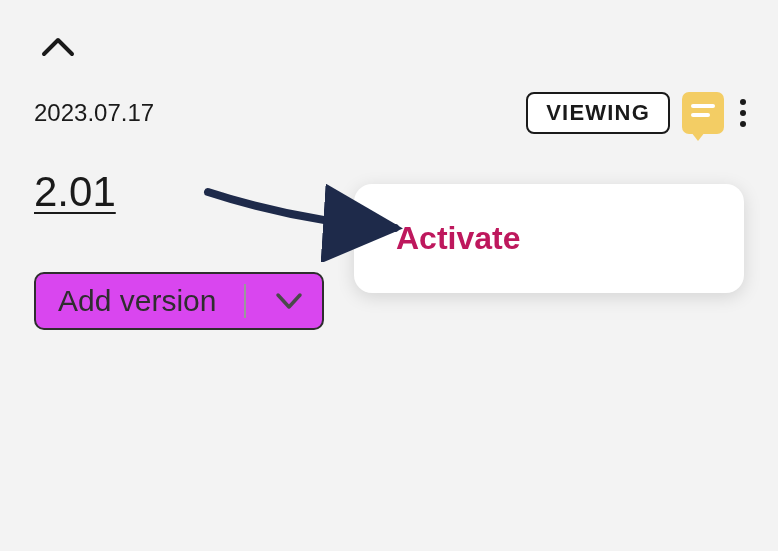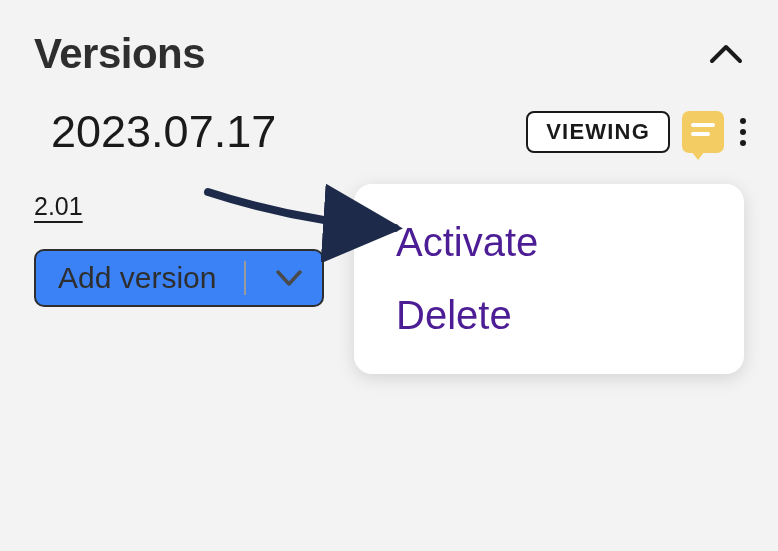--- a/index.html
+++ b/index.html
@@ -28,35 +28,34 @@
       padding: 6px;
     }
     .chevron-up svg { display: block; }
     .version-row {
       display: flex;
       align-items: center;
       justify-content: space-between;
       margin-bottom: 34px;
     }
     .version-text {
-      font-size: 45px;
+      font-size: 24px;
       font-weight: 400;
       color: #1a1a1a;
-      margin-left: 17px;
     }
     .version-link {
-      font-size: 25px;
+      font-size: 42px;
       font-weight: 400;
       color: #1a1a1a;
       text-decoration: underline;
       text-decoration-thickness: 1.5px;
       text-underline-offset: 6px;
       cursor: pointer;
       display: inline-block;
-      margin-bottom: 24px;
+      margin-bottom: 52px;
     }
     .row-right {
       display: flex;
       align-items: center;
       gap: 12px;
       margin-left: 18px;
     }
     .viewing-badge {
       border: 2px solid #1a1a1a;
       border-radius: 8px;
@@ -111,21 +110,21 @@
     .links-col {
       display: flex;
       flex-direction: column;
       align-items: flex-start;
     }
     .add-version-btn {
       display: inline-flex;
       align-items: center;
       border: 2px solid #2e2e2e;
       border-radius: 10px;
-      background: #3b82f6;
+      background: #d946ef;
       padding: 10px 18px 10px 22px;
       font-size: 30px;
       font-weight: 400;
       color: #2e2e2e;
       cursor: pointer;
       gap: 28px;
       margin-top: 4px;
     }
     .av-divider {
       width: 1.5px;
@@ -136,39 +135,38 @@
       position: absolute;
       top: 184px;
       left: 354px;
       width: 390px;
       background: #fff;
       border-radius: 18px;
       box-shadow: 0 4px 18px rgba(0,0,0,0.13);
       padding: 22px 0;
     }
     .popup-item {
-      font-size: 40px;
-      font-weight: 400;
-      color: #4c1d95;
+      font-size: 32px;
+      font-weight: 700;
+      color: #be185d;
       padding: 14px 42px;
       cursor: pointer;
     }
     
     .arrow-svg {
       position: absolute;
       top: 182px;
       left: 200px;
       pointer-events: none;
     }
   </style>
 </head>
 <body>
 
 <div class="header">
-  <div class="title">Versions</div>
   <div class="chevron-up">
     <svg width="36" height="22" viewBox="0 0 36 22">
       <polyline points="4,18 18,4 32,18" fill="none" stroke="#1a1a1a" stroke-width="4" stroke-linecap="round" stroke-linejoin="round"></polyline>
     </svg>
   </div>
 </div>
 
 <div class="version-row">
   <div class="version-text">2023.07.17</div>
   <div class="row-right">
@@ -194,21 +192,20 @@
     <span>Add version</span>
     <span class="av-divider"></span>
     <svg width="30" height="20" viewBox="0 0 30 20">
       <polyline points="4,4 15,16 26,4" fill="none" stroke="#4a4a4a" stroke-width="3.5" stroke-linecap="round" stroke-linejoin="round"></polyline>
     </svg>
   </button>
 </div>
 
 <div class="popup">
   <div class="popup-item">Activate</div>
-  <div class="popup-item">Delete</div>
 </div>
 
 <svg class="arrow-svg" width="220" height="80">
   <defs>
     <marker id="ah" markerWidth="12" markerHeight="12" refX="9" refY="5" orient="auto">
       <path d="M0,0 L10,5 L0,10 Z" fill="#1e2a4a"></path>
     </marker>
   </defs>
   <path d="M 8 10 Q 100 40 195 46" stroke="#1e2a4a" stroke-width="8" fill="none" marker-end="url(#ah)" stroke-linecap="round"></path>
 </svg>

